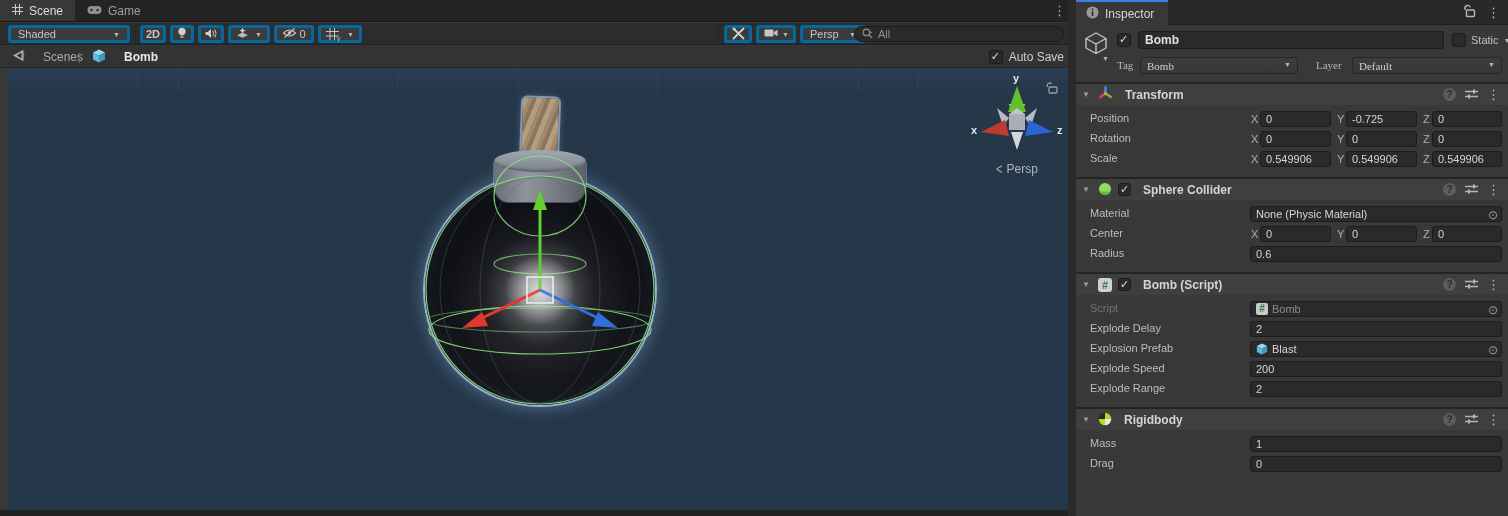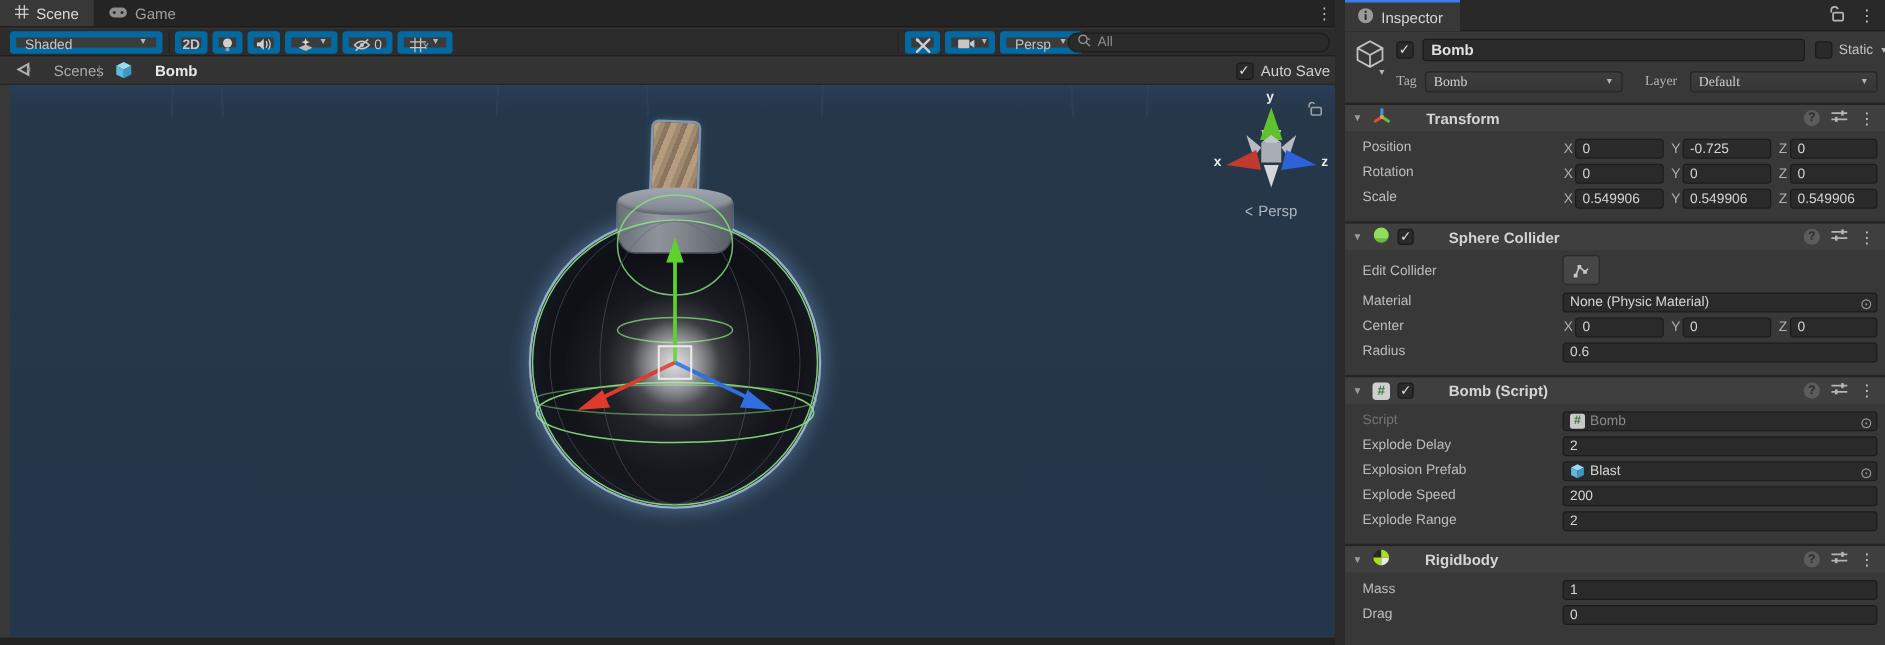--- a/index.html
+++ b/index.html
@@ -8,22 +8,22 @@
   .root { position:relative; width:1508px; height:420px; background:#14b8a6;padding-left:11px; }
 
   
   .scene-panel { position:absolute; left:0; top:0; width:1076px; height:516px; background:#383838; }
   .tabbar { position:absolute; left:0; top:0; width:1076px; height:22px; background:#242424; border-bottom:1px solid #1b1b1b; display:flex; align-items:stretch; }
   .tab { display:flex; align-items:center; gap:6px; padding:0 12px; font-size:12px; color:#9f9f9f; position:relative; }
   .tab.active { background:#383838; color:#dcdcdc; }
   .tabbar-kebab { position:absolute; right:10px; top:3px; color:#b6b6b6; font-size:13px; cursor:pointer; }
 
   .s-toolbar { position:absolute; left:0; top:23px; width:1076px; height:22px; background:#2c2c2c; border-bottom:1px solid #1f1f1f; }
-  .btn { position:absolute; top:2px; height:18px; background:#3b3b3b; border:5px solid #0369a1; border-radius:3px;
-         color:#c6c6c6; font-size:11px; display:flex; justify-content:center; gap:4px; cursor:pointer; }
+  .btn { position:absolute; top:2px; height:18px; background:#3b3b3b; border:3px solid #0369a1; border-radius:3px;
+         color:#c6c6c6; font-size:11px; display:flex; align-items:center; justify-content:center; gap:4px; cursor:pointer; }
   .vsep { position:absolute; top:3px; width:1px; height:16px; background:#222; }
   .caret { font-size:7px; color:#b5b5b5; line-height:1; }
   .search-field { position:absolute; top:3px; left:854px; width:210px; height:16px; background:#2a2a2a;
                   border:1px solid #1d1d1d; border-radius:9px; display:flex; align-items:center; padding:0 7px; gap:5px; }
   .search-field input { background:transparent; border:none; outline:none; color:#8d8d8d; font-size:11px; width:160px; font-family:inherit; }
 
   .breadcrumb-bar { position:absolute; left:0; top:46px; width:1076px; height:22px; background:#333333; border-bottom:1px solid #262626; }
   .crumb { position:absolute; top:0; height:22px; display:flex; align-items:center; gap:18px; font-size:12px; color:#a9a9a9; cursor:pointer; }
   .crumb.current { color:#e8e8e8; font-weight:bold; }
   .crumb-sep { position:absolute; top:0; height:22px; display:flex; align-items:center; color:#6f6f6f; font-size:11px; }
@@ -88,21 +88,21 @@
     display:flex; align-items:center; justify-content:space-between; padding:0 6px; color:#d0d0d0; cursor:pointer; }
   .tag-lbl { position:absolute; left:41px; top:3px; }
   .tag-dd { position:absolute; left:64px; top:1px; width:158px; }
   .layer-lbl { position:absolute; left:240px; top:3px; }
   .layer-dd { position:absolute; left:276px; top:1px; width:150px; }
 
   .components { position:absolute; left:0; top:82px; width:432px; }
   .comp { border-top:2px solid #242424; }
   .comp-header { height:21px; background:#3f3f3f; display:flex; align-items:center; padding:0 8px 0 6px; gap:6px; cursor:pointer; }
   .foldout { color:#9b9b9b; font-size:8px; width:10px; }
-  .comp-title { font-weight:bold; color:#d4d4d4; font-size:12px; margin-left:22px; flex:0 0 auto; }
+  .comp-title { font-weight:bold; color:#d4d4d4; font-size:12px; margin-left:6px; flex:0 0 auto; }
   .comp-header .spacer { flex:1; }
   .hdr-icons { display:flex; align-items:center; gap:9px; }
   .help-icon { width:13px; height:13px; border-radius:50%; background:#5c5c5c; color:#2b2b2b; font-size:10px; font-weight:bold;
     display:flex; align-items:center; justify-content:center; cursor:pointer; }
   .comp-body { position:relative; padding:4px 0 8px 0; }
   .irow { position:relative; height:20px; }
   .irow.tall { height:28px; }
   .ilabel { position:absolute; left:14px; top:3px; color:#bdbdbd; }
   .ilabel.blue { color:#7caef7; }
   .ilabel.disabled { color:#747474; }
@@ -458,31 +458,20 @@
             <span class="help-icon">?</span>
             <span><svg width="13" height="12" viewBox="0 0 13 12">
                   <path d="M0 3.5h13M0 8.5h13" stroke="#b5b5b5" stroke-width="1.3"></path>
                   <rect x="8" y="1.5" width="2" height="4" fill="#b5b5b5"></rect>
                   <rect x="3" y="6.5" width="2" height="4" fill="#b5b5b5"></rect>
                 </svg></span>
             <span class="kebab">⋮</span>
           </span>
         </div>
         <div class="comp-body">
-          <div class="irow tall">
-            <span class="ilabel" style="top:7px;">Edit Collider</span>
-            <span class="edit-collider-btn">
-              <svg width="15" height="13" viewBox="0 0 15 13">
-                  <path d="M2.5 10.5 5.5 3.5 10 7.5 12.5 5" fill="none" stroke="#c6c6c6" stroke-width="1.2"></path>
-                  <rect x="1" y="9" width="3" height="3" fill="#c6c6c6"></rect>
-                  <rect x="4" y="2" width="3" height="3" fill="#c6c6c6"></rect>
-                  <rect x="8.5" y="6" width="3" height="3" fill="#c6c6c6"></rect>
-                </svg>
-            </span>
-          </div>
           <div class="irow">
             <span class="ilabel">Material</span>
             <span class="field obj f-single">
               <span>None (Physic Material)</span>
               <span class="picker">⊙</span>
             </span>
           </div>
           <div class="irow">
             <span class="ilabel">Center</span>
             <span class="ax ax-x">X</span>

